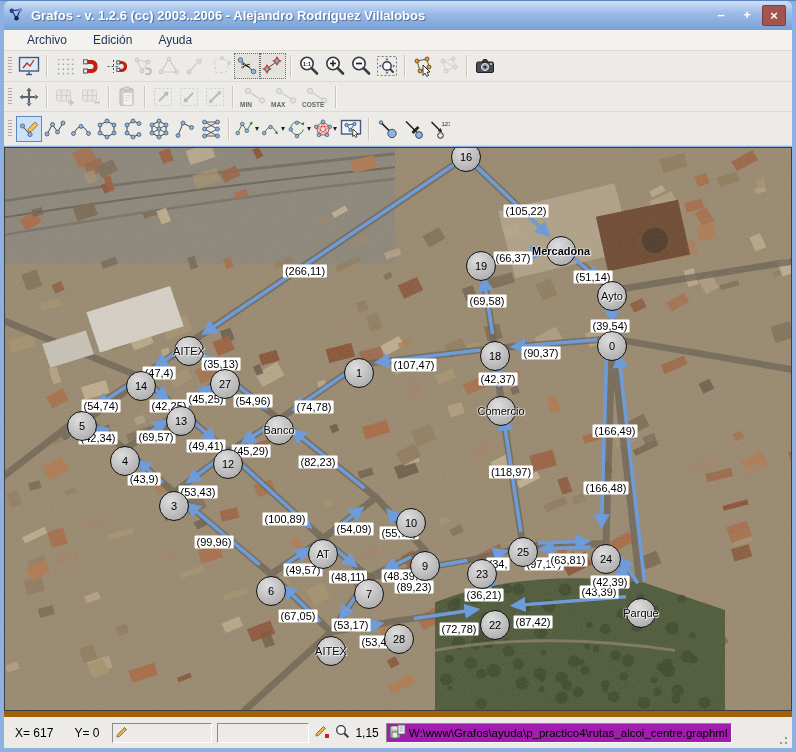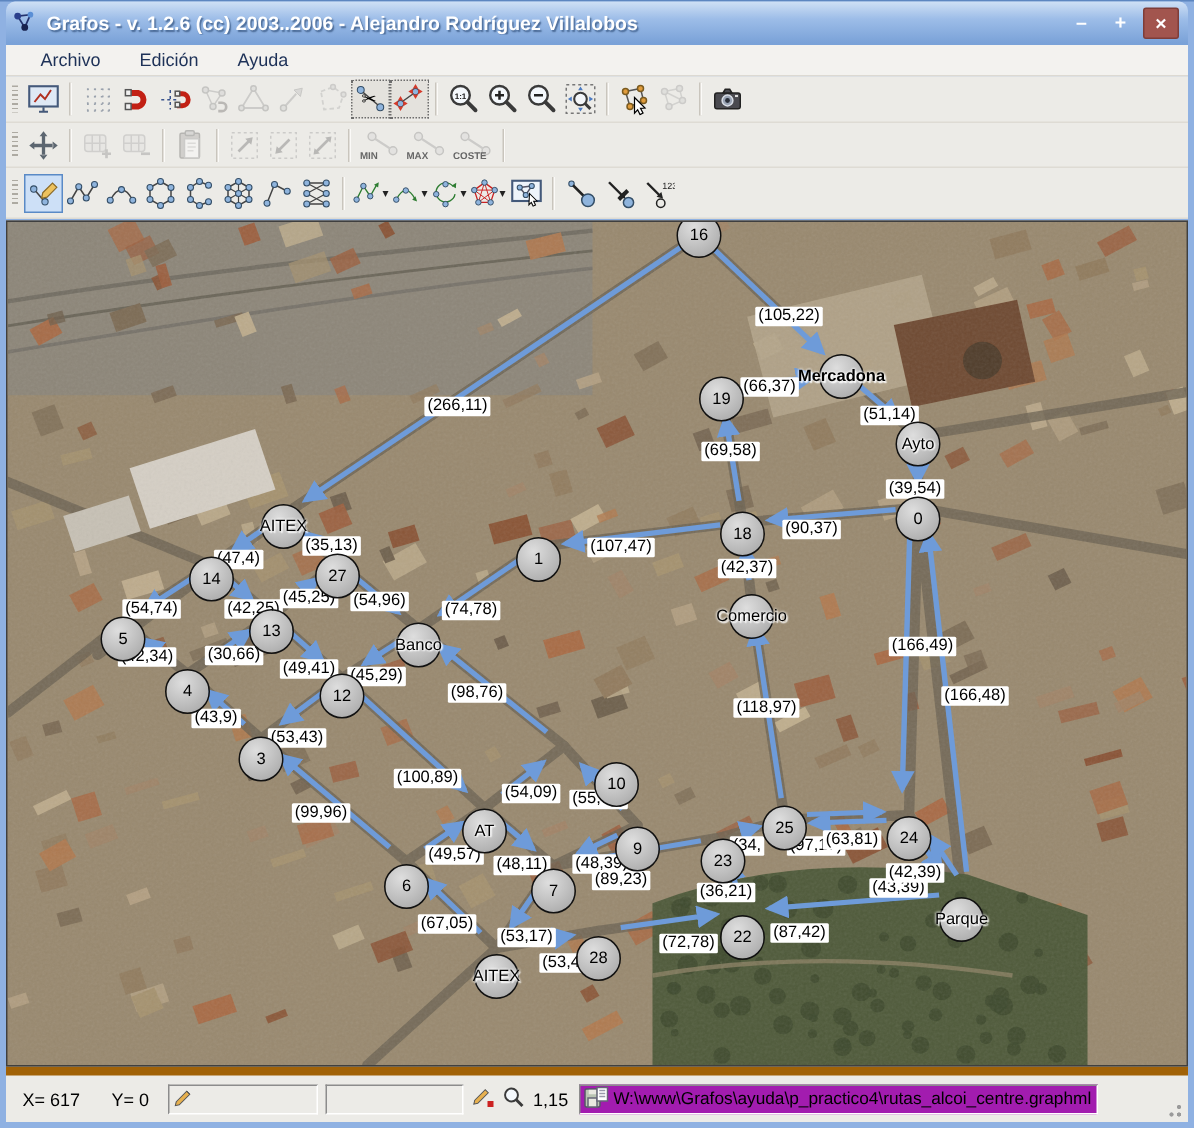--- a/index.html
+++ b/index.html
@@ -898,44 +898,44 @@
         <div class="elabel" style="left: 482px; top: 153px;">(69,58)</div>
         <div class="elabel" style="left: 506px; top: 324px;">(118,97)</div>
         <div class="elabel" style="left: 309px; top: 259px;">(74,78)</div>
         <div class="elabel" style="left: 248px; top: 253px;">(54,96)</div>
         <div class="elabel" style="left: 201px; top: 251px;">(45,25)</div>
         <div class="elabel" style="left: 216px; top: 216px;">(35,13)</div>
         <div class="elabel" style="left: 154px; top: 225px;">(47,4)</div>
         <div class="elabel" style="left: 164px; top: 258px;">(42,25)</div>
         <div class="elabel" style="left: 96px; top: 258px;">(54,74)</div>
         <div class="elabel" style="left: 93px; top: 290px;">(42,34)</div>
-        <div class="elabel" style="left: 151px; top: 289px;">(30,66)</div>
+        <div class="elabel" style="left: 151px; top: 289px;">(69,57)</div>
         <div class="elabel" style="left: 139px; top: 331px;">(43,9)</div>
         <div class="elabel" style="left: 193px; top: 344px;">(53,43)</div>
         <div class="elabel" style="left: 201px; top: 298px;">(49,41)</div>
         <div class="elabel" style="left: 246px; top: 303px;">(45,29)</div>
-        <div class="elabel" style="left: 313px; top: 314px;">(98,76)</div>
+        <div class="elabel" style="left: 313px; top: 314px;">(82,23)</div>
         <div class="elabel" style="left: 209px; top: 394px;">(99,96)</div>
         <div class="elabel" style="left: 280px; top: 371px;">(100,89)</div>
         <div class="elabel" style="left: 349px; top: 381px;">(54,09)</div>
         <div class="elabel" style="left: 394px; top: 385px;">(55,73)</div>
         <div class="elabel" style="left: 396px; top: 428px;">(48,39)</div>
         <div class="elabel" style="left: 409px; top: 439px;">(89,23)</div>
         <div class="elabel" style="left: 343px; top: 429px;">(48,11)</div>
         <div class="elabel" style="left: 298px; top: 422px;">(49,57)</div>
         <div class="elabel" style="left: 293px; top: 468px;">(67,05)</div>
         <div class="elabel" style="left: 346px; top: 477px;">(53,17)</div>
         <div class="elabel" style="left: 374px; top: 494px;">(53,42)</div>
         <div class="elabel" style="left: 454px; top: 481px;">(72,78)</div>
         <div class="elabel" style="left: 528px; top: 474px;">(87,42)</div>
         <div class="elabel" style="left: 479px; top: 447px;">(36,21)</div>
         <div class="elabel" style="left: 493px; top: 416px;">(34,</div>
         <div class="elabel" style="left: 539px; top: 416px;">(97,17)</div>
         <div class="elabel" style="left: 563px; top: 412px;">(63,81)</div>
-        <div class="elabel" style="left: 601px; top: 316px; margin-left: 44px;">(166,48)</div>
+        <div class="elabel" style="left: 601px; top: 340px;">(166,48)</div>
         <div class="elabel" style="left: 610px; top: 283px;">(166,49)</div>
         <div class="elabel" style="left: 594px; top: 444px;">(43,39)</div>
         <div class="elabel" style="left: 605px; top: 434px;">(42,39)</div>
       </div>
     <div id="nodes">
         <div class="gnode" style="left: 446px; top: -6px;">16</div>
         <div class="gnode" style="left: 541px; top: 88px; font-weight: bold;">
           <span class="nname">Mercadona</span>
         </div>
         <div class="gnode" style="left: 461px; top: 103px;">19</div>

